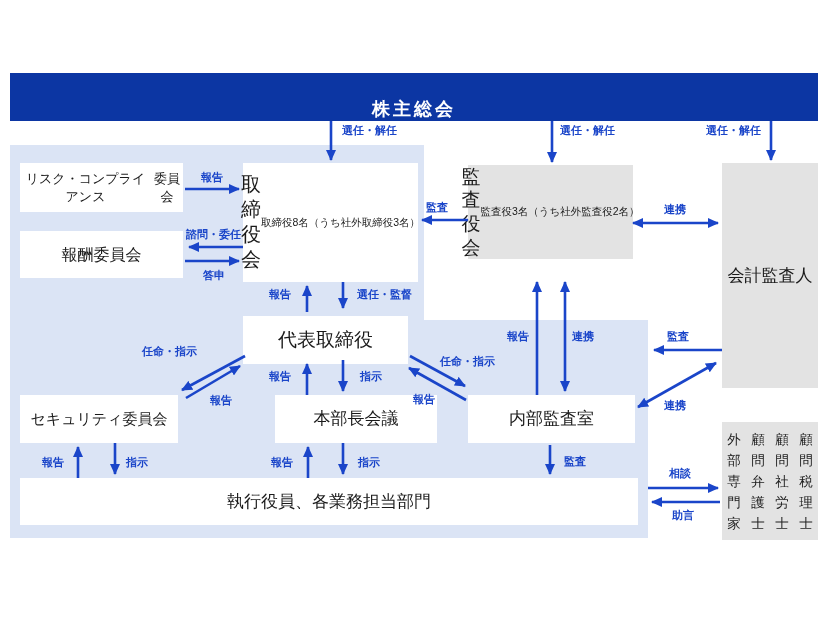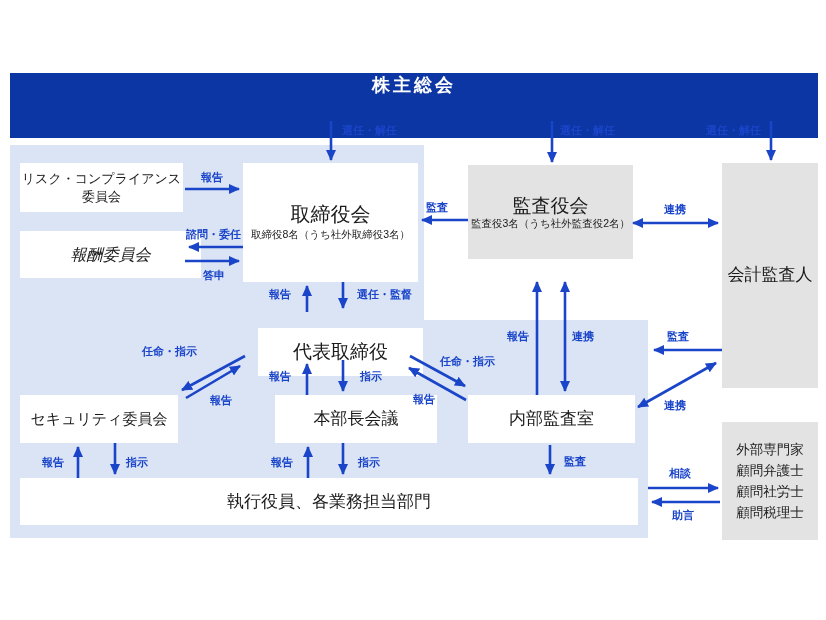--- a/index.html
+++ b/index.html
@@ -8,27 +8,27 @@
     --panel:#dbe4f5;
     --gray-box:#e3e3e3;
     --text:#1a1a1a;
   }
   html,body{margin:0;padding:0;background:#fff;}
   .stage{
     position:relative;width:826px;height:620px;background:#fff;overflow:hidden;
     font-family:"Liberation Sans","DejaVu Sans",sans-serif;color:var(--text);
   }
   .bar{
-    position:absolute;left:10px;top:73px;width:808px;height:65px;
+    position:absolute;left:10px;top:73px;width:808px;height:48px;
     background:var(--header-bg);color:#fff;font-size:18px;font-weight:bold;
-    display:flex;align-items:flex-start;justify-content:center;letter-spacing:3px;
+    display:flex;align-items:flex-end;justify-content:center;letter-spacing:3px;
   }
   .panel{position:absolute;background:var(--panel);}
   .box{
-    position:absolute;background:#fff;display:flex;flex-direction:column;
+    position:absolute;background:#fff;display:flex;flex-direction:row;
     align-items:center;justify-content:center;text-align:center;line-height:1.25;
   }
   .gray{background:var(--gray-box);}
   .lbl{
     position:absolute;color:var(--accent);font-size:11px;font-weight:bold;
     white-space:nowrap;line-height:1;
   }
   .arrows{position:absolute;left:0;top:0;pointer-events:none;}
   .arrows line{stroke:var(--accent);stroke-width:2.6px;}
   .arrows marker path{fill:var(--accent);}
@@ -51,39 +51,39 @@
 
   <div class="bar">
     <span>株主総会</span>
   </div>
 
   <div class="box t13" style="left:20px;top:163px;width:163px;height:49px;line-height:18px;">
     <span>リスク・コンプライアンス</span>
     <span>委員会</span>
   </div>
 
-  <div class="box t16" style="left:20px;top:231px;width:181px;height:47px;font-style:italic;">
+  <div class="box t16" style="left:20px;top:231px;width:163px;height:47px;">
     <span>報酬委員会</span>
   </div>
 
   <div class="box" style="left:243px;top:163px;width:175px;height:119px;">
     <span class="t20">取締役会</span>
     <span class="sub">取締役8名（うち社外取締役3名）</span>
   </div>
 
   <div class="box gray" style="left:468px;top:165px;width:165px;height:94px;">
     <span class="t19">監査役会</span>
     <span class="sub">監査役3名（うち社外監査役2名）</span>
   </div>
 
-  <div class="box gray t17" style="left:722px;top:163px;width:96px;height:225px;font-family:Liberation Mono, monospace;">
+  <div class="box gray t17" style="left:722px;top:163px;width:96px;height:225px;">
     <span>会計監査人</span>
   </div>
 
-  <div class="box t19" style="left:243px;top:328px;width:165px;height:48px;margin-left:15px;">
+  <div class="box t19" style="left:243px;top:316px;width:165px;height:48px;">
     <span>代表取締役</span>
   </div>
 
   <div class="box t15" style="left:20px;top:395px;width:158px;height:48px;">
     <span>セキュリティ委員会</span>
   </div>
 
   <div class="box t17" style="left:243px;top:395px;width:162px;height:48px;margin-left:32px;">
     <span>本部長会議</span>
   </div>

